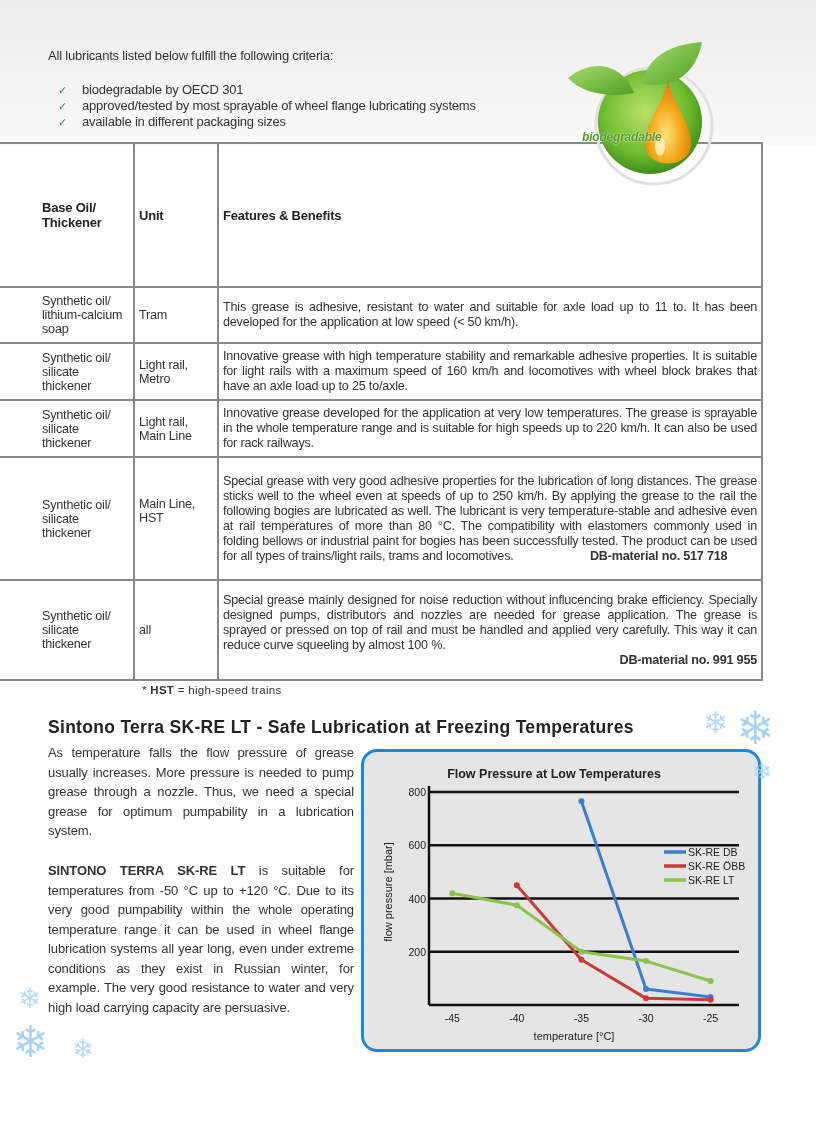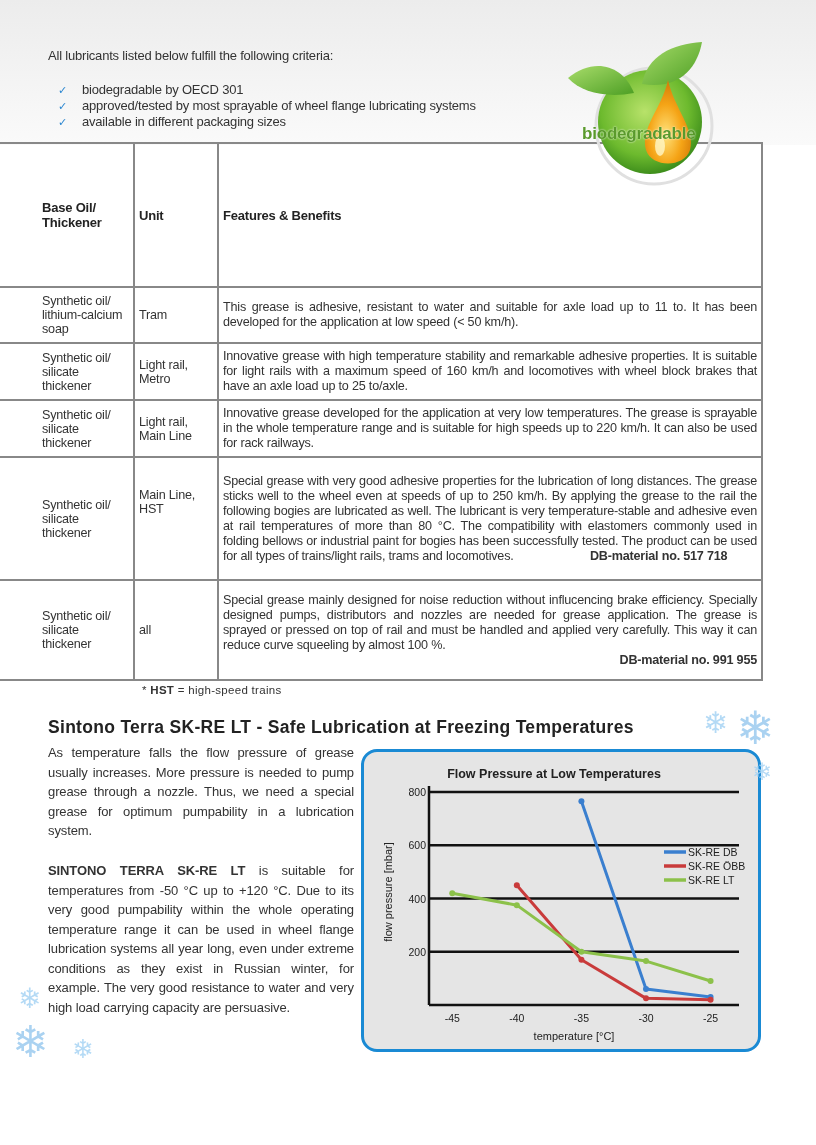--- a/index.html
+++ b/index.html
@@ -3,21 +3,21 @@
 <meta charset="utf-8">
 <style>
   * { box-sizing: border-box; }
   body { margin:0; width:816px; height:1145px; background:#fff; font-family:"Liberation Sans", sans-serif; color:#222; position:relative; overflow:hidden; }
   .top-band { position:absolute; left:0; top:0; width:816px; height:145px; background:linear-gradient(#ececec, #fafafa); }
   .intro { position:absolute; left:48px; top:48px; font-size:13px; color:#333; letter-spacing:-0.2px; }
   .crit-list { position:absolute; left:58px; top:82px; list-style:none; margin:0; padding:0; font-size:13px; color:#333; line-height:16px; letter-spacing:-0.2px; }
   .crit-list li { display:flex; align-items:center; }
   .check { color:#2a86d0; width:24px; font-size:11px; }
   .badge { position:absolute; left:562px; top:38px; width:170px; height:150px; }
-  .badge-text { position:absolute; left:582px; top:124px; font-weight:bold; font-size:17px; color:#5a9a2c; letter-spacing:-0.2px; text-shadow:0 0 2px #fff; }
+  .badge-text { position:absolute; left:582px; top:130px; font-weight:bold; font-size:12px; color:#5a9a2c; letter-spacing:-0.2px; text-shadow:0 0 2px #fff;font-style:italic; }
 
   table.grease { position:absolute; left:0; top:142px; width:763px; border-collapse:collapse; font-size:12.6px; color:#333; letter-spacing:-0.2px; }
   table.grease td, table.grease th { border:2px solid #888; vertical-align:middle; padding:2px 4px; }
   table.grease tr > :first-child { border-left:none; }
   table.grease th { font-weight:bold; text-align:left; height:144px; font-size:13px; color:#222; }
   .col-base { width:134px; padding-left:42px !important; }
   .col-unit { width:84px; }
   .feat { text-align:justify; line-height:15px; }
   .dbno { font-weight:bold;margin-left:40px; }
   .dbno-right { display:block; text-align:right; font-weight:bold; }
@@ -68,21 +68,21 @@
     <td class="col-unit">Light rail, Metro</td>
     <td class="feat"><span>Innovative grease with high temperature stability and remarkable adhesive properties. It is suitable for light rails with a maximum speed of 160 km/h and locomotives with wheel block brakes that have an axle load up to 25 to/axle.</span></td>
   </tr>
   <tr style="height:57px">
     <td class="col-base">Synthetic oil/ silicate thickener</td>
     <td class="col-unit">Light rail, Main Line</td>
     <td class="feat"><span>Innovative grease developed for the application at very low temperatures. The grease is sprayable in the whole temperature range and is suitable for high speeds up to 220 km/h. It can also be used for rack railways.</span></td>
   </tr>
   <tr style="height:123px">
     <td class="col-base">Synthetic oil/ silicate thickener</td>
-    <td class="col-unit" style="vertical-align:top;padding-top:30px">Main Line, HST</td>
+    <td class="col-unit" style="vertical-align:top;padding-top:39px">Main Line, HST</td>
     <td class="feat"><span>Special grease with very good adhesive properties for the lubrication of long distances. The grease sticks well to the wheel even at speeds of up to 250 km/h. By applying the grease to the rail the following bogies are lubricated as well. The lubricant is very temperature-stable and adhesive even at rail temperatures of more than 80 °C. The compatibility with elastomers commonly used in folding bellows or industrial paint for bogies has been successfully tested. The product can be used for all types of trains/light rails, trams and locomotives.</span>&nbsp;&nbsp;&nbsp;&nbsp;&nbsp;&nbsp;&nbsp;&nbsp;&nbsp;&nbsp;&nbsp;<span class="dbno">DB-material no. 517 718</span></td>
   </tr>
   <tr style="height:100px">
     <td class="col-base">Synthetic oil/ silicate thickener</td>
     <td class="col-unit">all</td>
     <td class="feat"><span>Special grease mainly designed for noise reduction without influcencing brake efficiency. Specially designed pumps, distributors and nozzles are needed for grease application. The grease is sprayed or pressed on top of rail and must be handled and applied very carefully. This way it can reduce curve squeeling by almost 100 %.</span><span class="dbno-right">DB-material no. 991 955</span></td>
   </tr>
 </tbody>
   </table>
 

